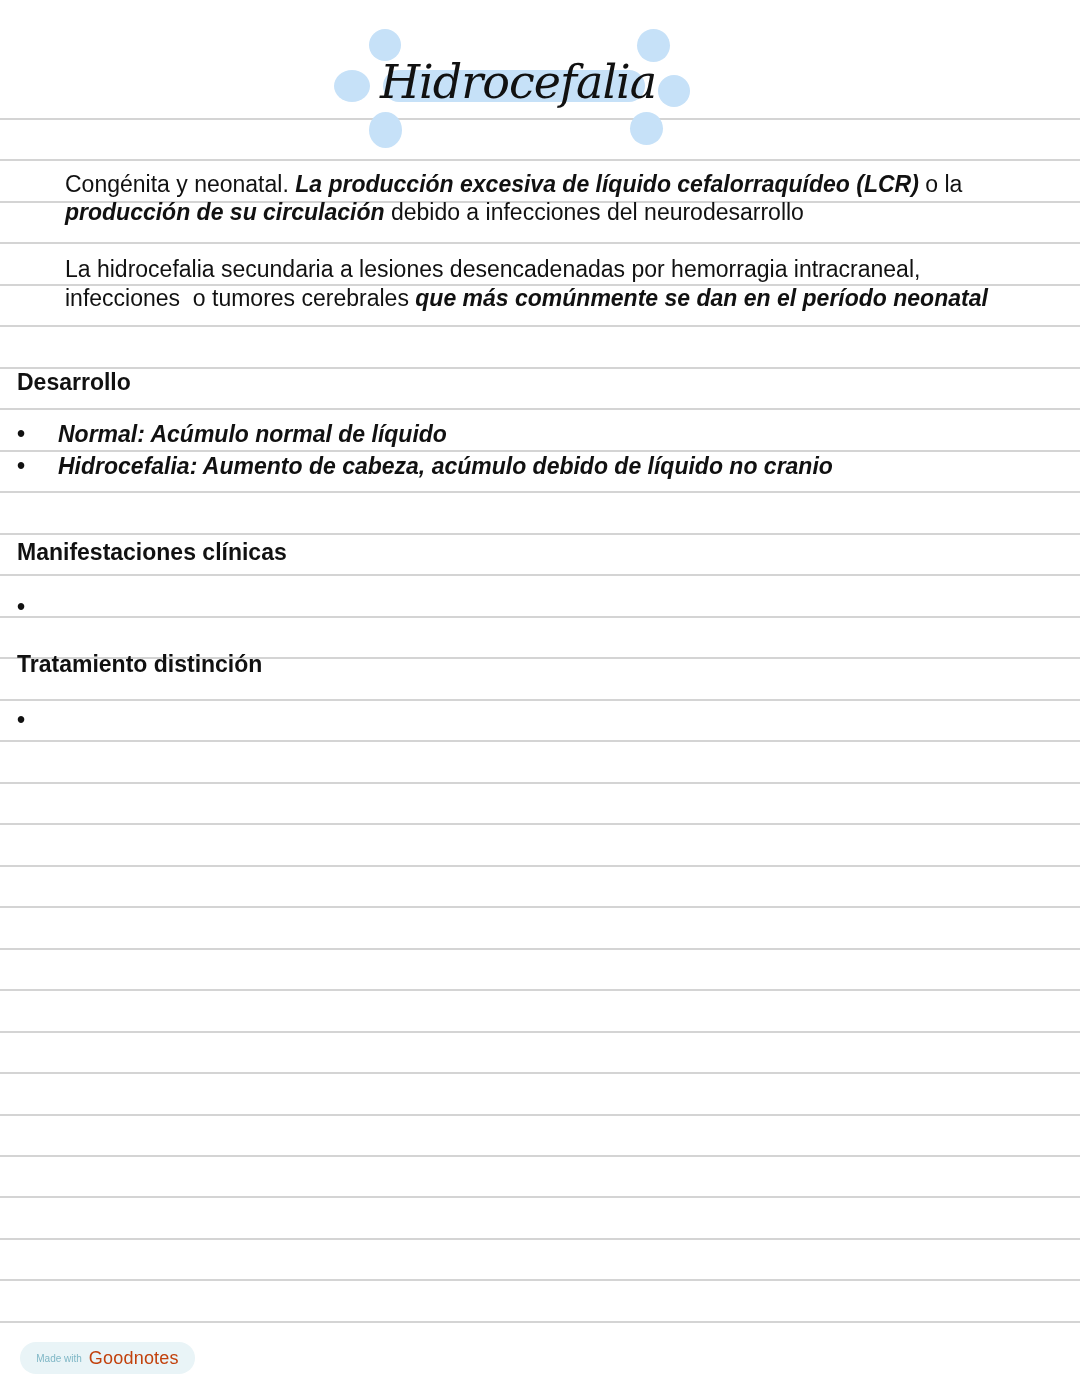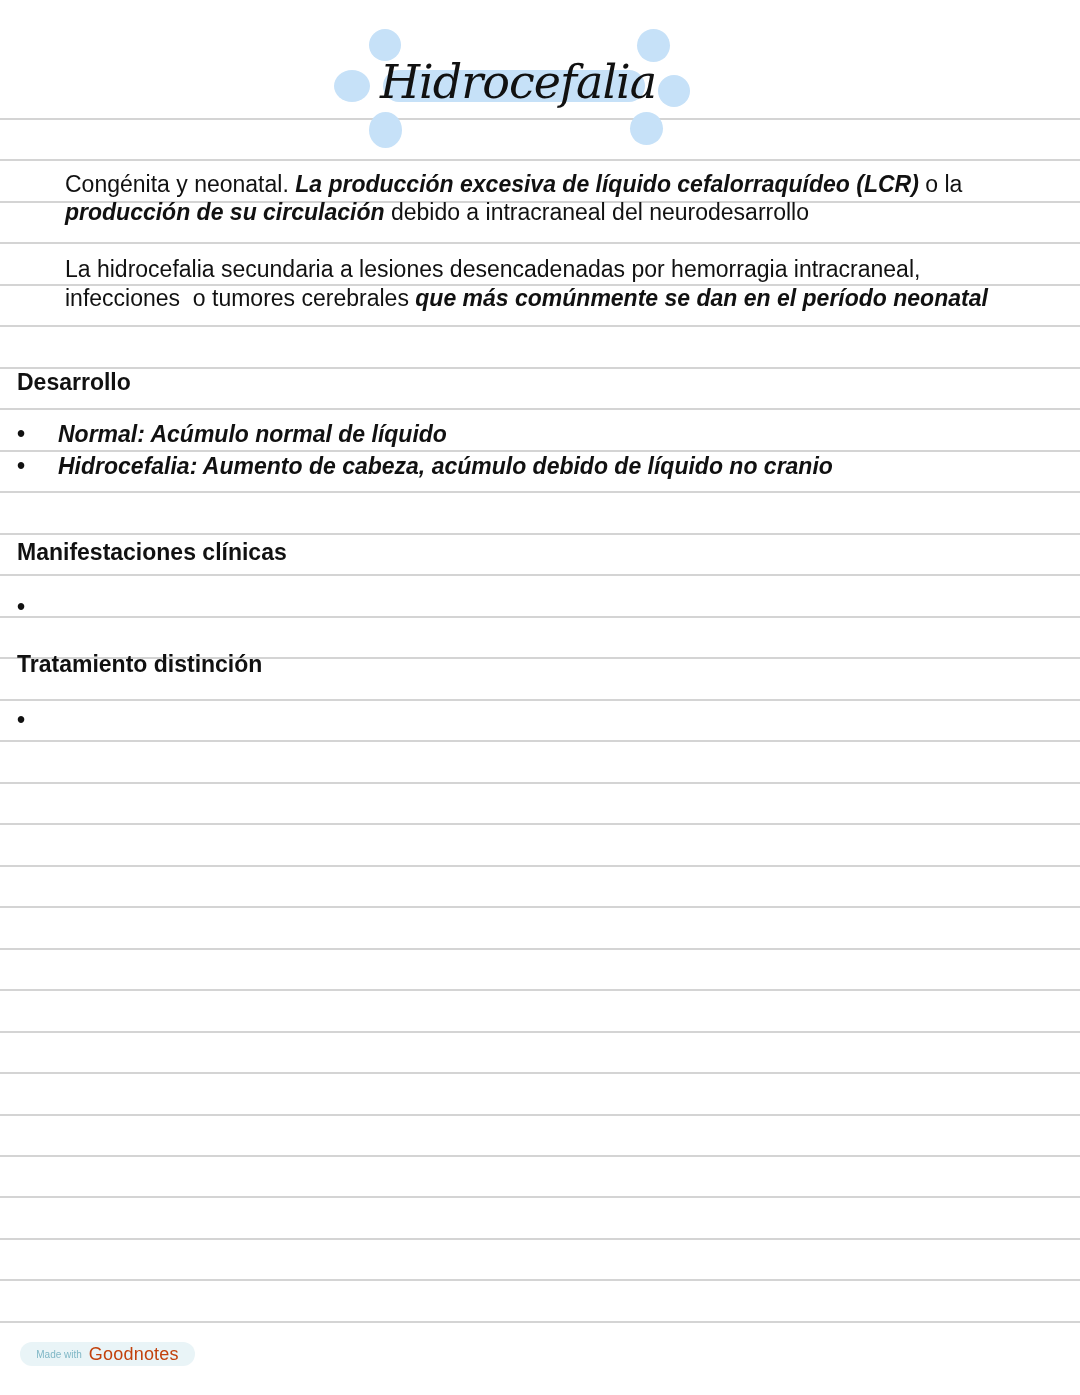--- a/index.html
+++ b/index.html
@@ -19,21 +19,21 @@
       font-family: "DejaVu Serif", serif; font-style: italic; font-size: 46px;
       color: #111; letter-spacing: -1px; line-height: 64px;
     }
     .txt { position: absolute; left: 17px; font-size: 23px; line-height: 28px; white-space: nowrap; margin-left: 48px; }
     .bi { font-weight: bold; font-style: italic; }
     .heading { position: absolute; left: 17px; font-size: 23px; font-weight: bold; line-height: 28px; }
     .bullet-row { position: absolute; left: 17px; font-size: 23px; line-height: 28px; white-space: nowrap; }
     .bullet-row .b { display: inline-block; width: 41px; font-weight: bold; }
     .bullet-row .t { font-weight: bold; font-style: italic; }
     .badge {
-      position: absolute; left: 20px; top: 1342px; width: 175px; height: 24px; border-radius: 16px;
+      position: absolute; left: 20px; top: 1342px; width: 175px; height: 32px; border-radius: 16px;
       background: #e9f4f7; display: flex; align-items: center; justify-content: center; gap: 7px;
     }
     .badge .sm { font-size: 10px; color: #7fb7c6; }
     .badge .lg { font-size: 18px; color: #c2410c; letter-spacing: 0.2px; }
   </style>
 </head>
 <body>
 
 <div class="ruled-lines" id="rules">
     <div class="rule" style="top: 118px;"></div>
@@ -76,21 +76,21 @@
   <div class="dot" style="left:658px;top:75px;width:32px;height:32px;"></div>
   <div class="dot" style="left:630px;top:112px;width:33px;height:33px;"></div>
   <div class="pill"></div>
   <div class="title">Hidrocefalia</div>
 </div>
 
 <div class="txt" style="top:170px;">
   <span>Congénita y neonatal. </span><span class="bi">La producción excesiva de líquido cefalorraquídeo (LCR)</span><span> o la</span>
 </div>
 <div class="txt" style="top:198px;">
-  <span class="bi">producción de su circulación</span><span> debido a intracraneal del neurodesarrollo</span>
+  <span class="bi">producción de su circulación</span><span> debido a infecciones del neurodesarrollo</span>
 </div>
 
 <div class="txt" style="top:255px;">
   <span>La hidrocefalia secundaria a lesiones desencadenadas por hemorragia intracraneal,</span>
 </div>
 <div class="txt" style="top:284px;">
   <span style="white-space:pre;">infecciones  o tumores cerebrales </span><span class="bi">que más comúnmente se dan en el período neonatal</span>
 </div>
 
 <div class="heading" style="top:368px;">Desarrollo</div>

